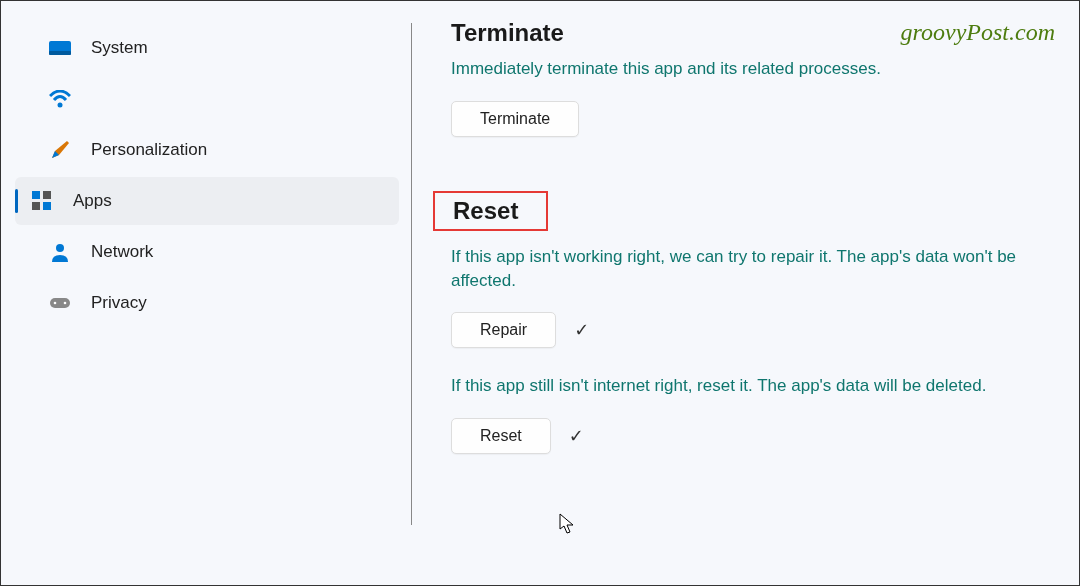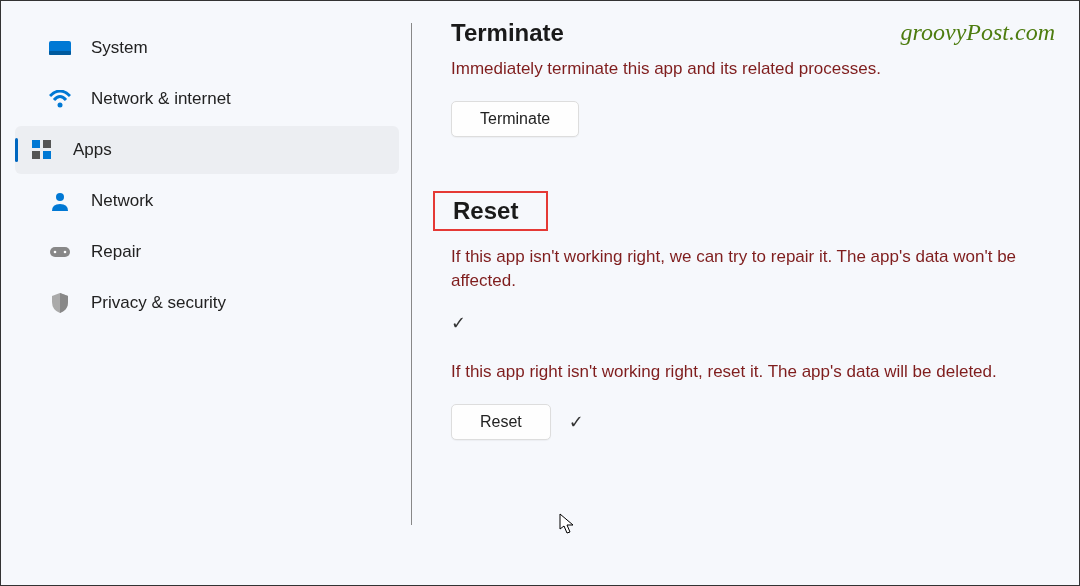--- a/index.html
+++ b/index.html
@@ -80,21 +80,21 @@
       padding: 18px 12px 0 40px;
     }
     .section-title {
       font-size: 24px;
       font-weight: 600;
       color: #1a1a1a;
       margin-bottom: 10px;
     }
     .section-desc {
       font-size: 17px;
-      color: #7f1d1d;
+      color: #0f766e;
       line-height: 1.4;
       margin-bottom: 20px;
     }
     .btn {
       display: inline-block;
       background: #fefefe;
       border: 1px solid #ddd;
       border-radius: 5px;
       padding: 8px 28px;
       font-size: 16px;
@@ -150,23 +150,31 @@
 
 
     <div class="sidebar-item">
       <span class="sidebar-icon">
         <svg width="22" height="18" viewBox="0 0 22 18">
             <path d="M1 6 Q11 -4 21 6" stroke="#0078d4" stroke-width="3" fill="none"></path>
             <path d="M5 10 Q11 3 17 10" stroke="#0078d4" stroke-width="3" fill="none"></path>
             <circle cx="11" cy="15" r="2.5" fill="#0078d4"></circle>
           </svg>
       </span>
-      <span class="sidebar-label">Network &amp; internet</span>
-    </div>
-
+    </div>
+
+    <div class="sidebar-item">
+      <span class="sidebar-icon">
+        <svg width="22" height="22" viewBox="0 0 22 22">
+            <path d="M3 19 L6 12 L18 2 L20 4 L10 16 Z" fill="#d97706"></path>
+            <path d="M3 19 L6 12 L10 16 Z" fill="#0078d4"></path>
+          </svg>
+      </span>
+      <span class="sidebar-label">Personalization</span>
+    </div>
 
     <div class="sidebar-item selected">
       <span class="sidebar-icon">
         <svg width="20" height="20" viewBox="0 0 20 20">
             <rect x="0" y="0" width="8" height="8" fill="#0078d4"></rect>
             <rect x="11" y="0" width="8" height="8" fill="#555"></rect>
             <rect x="0" y="11" width="8" height="8" fill="#555"></rect>
             <rect x="11" y="11" width="8" height="8" fill="#0078d4"></rect>
           </svg>
       </span>
@@ -185,56 +193,48 @@
 
 
     <div class="sidebar-item">
       <span class="sidebar-icon">
         <svg width="22" height="16" viewBox="0 0 22 16">
             <rect x="1" y="3" width="20" height="10" rx="5" fill="#888"></rect>
             <circle cx="6" cy="8" r="1.3" fill="#fff"></circle>
             <circle cx="16" cy="8" r="1.3" fill="#fff"></circle>
           </svg>
       </span>
-      <span class="sidebar-label">Repair</span>
-    </div>
-
-
-    <div class="sidebar-item">
-      <span class="sidebar-icon">
-        <svg width="18" height="22" viewBox="0 0 18 22">
-            <path d="M9 1 L17 4 V10 Q17 18 9 21 Q1 18 1 10 V4 Z" fill="#aaa"></path>
-            <path d="M9 1 L17 4 V10 Q17 18 9 21 V1 Z" fill="#888"></path>
-          </svg>
-      </span>
-      <span class="sidebar-label">Privacy &amp; security</span>
-    </div>
+      <span class="sidebar-label">Privacy</span>
+    </div>
+
+
 
   </div>
 
   <div class="divider"></div>
 
   <div class="content">
 
     <div class="section-title">Terminate</div>
     <div class="section-desc">Immediately terminate this app and its related processes.</div>
     <div class="btn-row">
       <button class="btn">Terminate</button>
     </div>
 
     <div class="reset-heading-box">
       <div class="section-title">Reset</div>
     </div>
 
     <div class="section-desc">If this app isn't working right, we can try to repair it. The app's data won't be affected.</div>
     <div class="btn-row">
+      <button class="btn">Repair</button>
       <span class="check">✓</span>
     </div>
 
-    <div class="section-desc">If this app right isn't working right, reset it. The app's data will be deleted.</div>
+    <div class="section-desc">If this app still isn't internet right, reset it. The app's data will be deleted.</div>
     <div class="btn-row">
       <button class="btn">Reset</button>
       <span class="check">✓</span>
     </div>
 
   </div>
 </div>
 
 <svg class="cursor" viewBox="0 0 18 22">
   <path d="M1 1 L1 16 L5 13 L8 20 L11 19 L8 12 L14 12 Z" fill="#fff" stroke="#000" stroke-width="1"></path>

